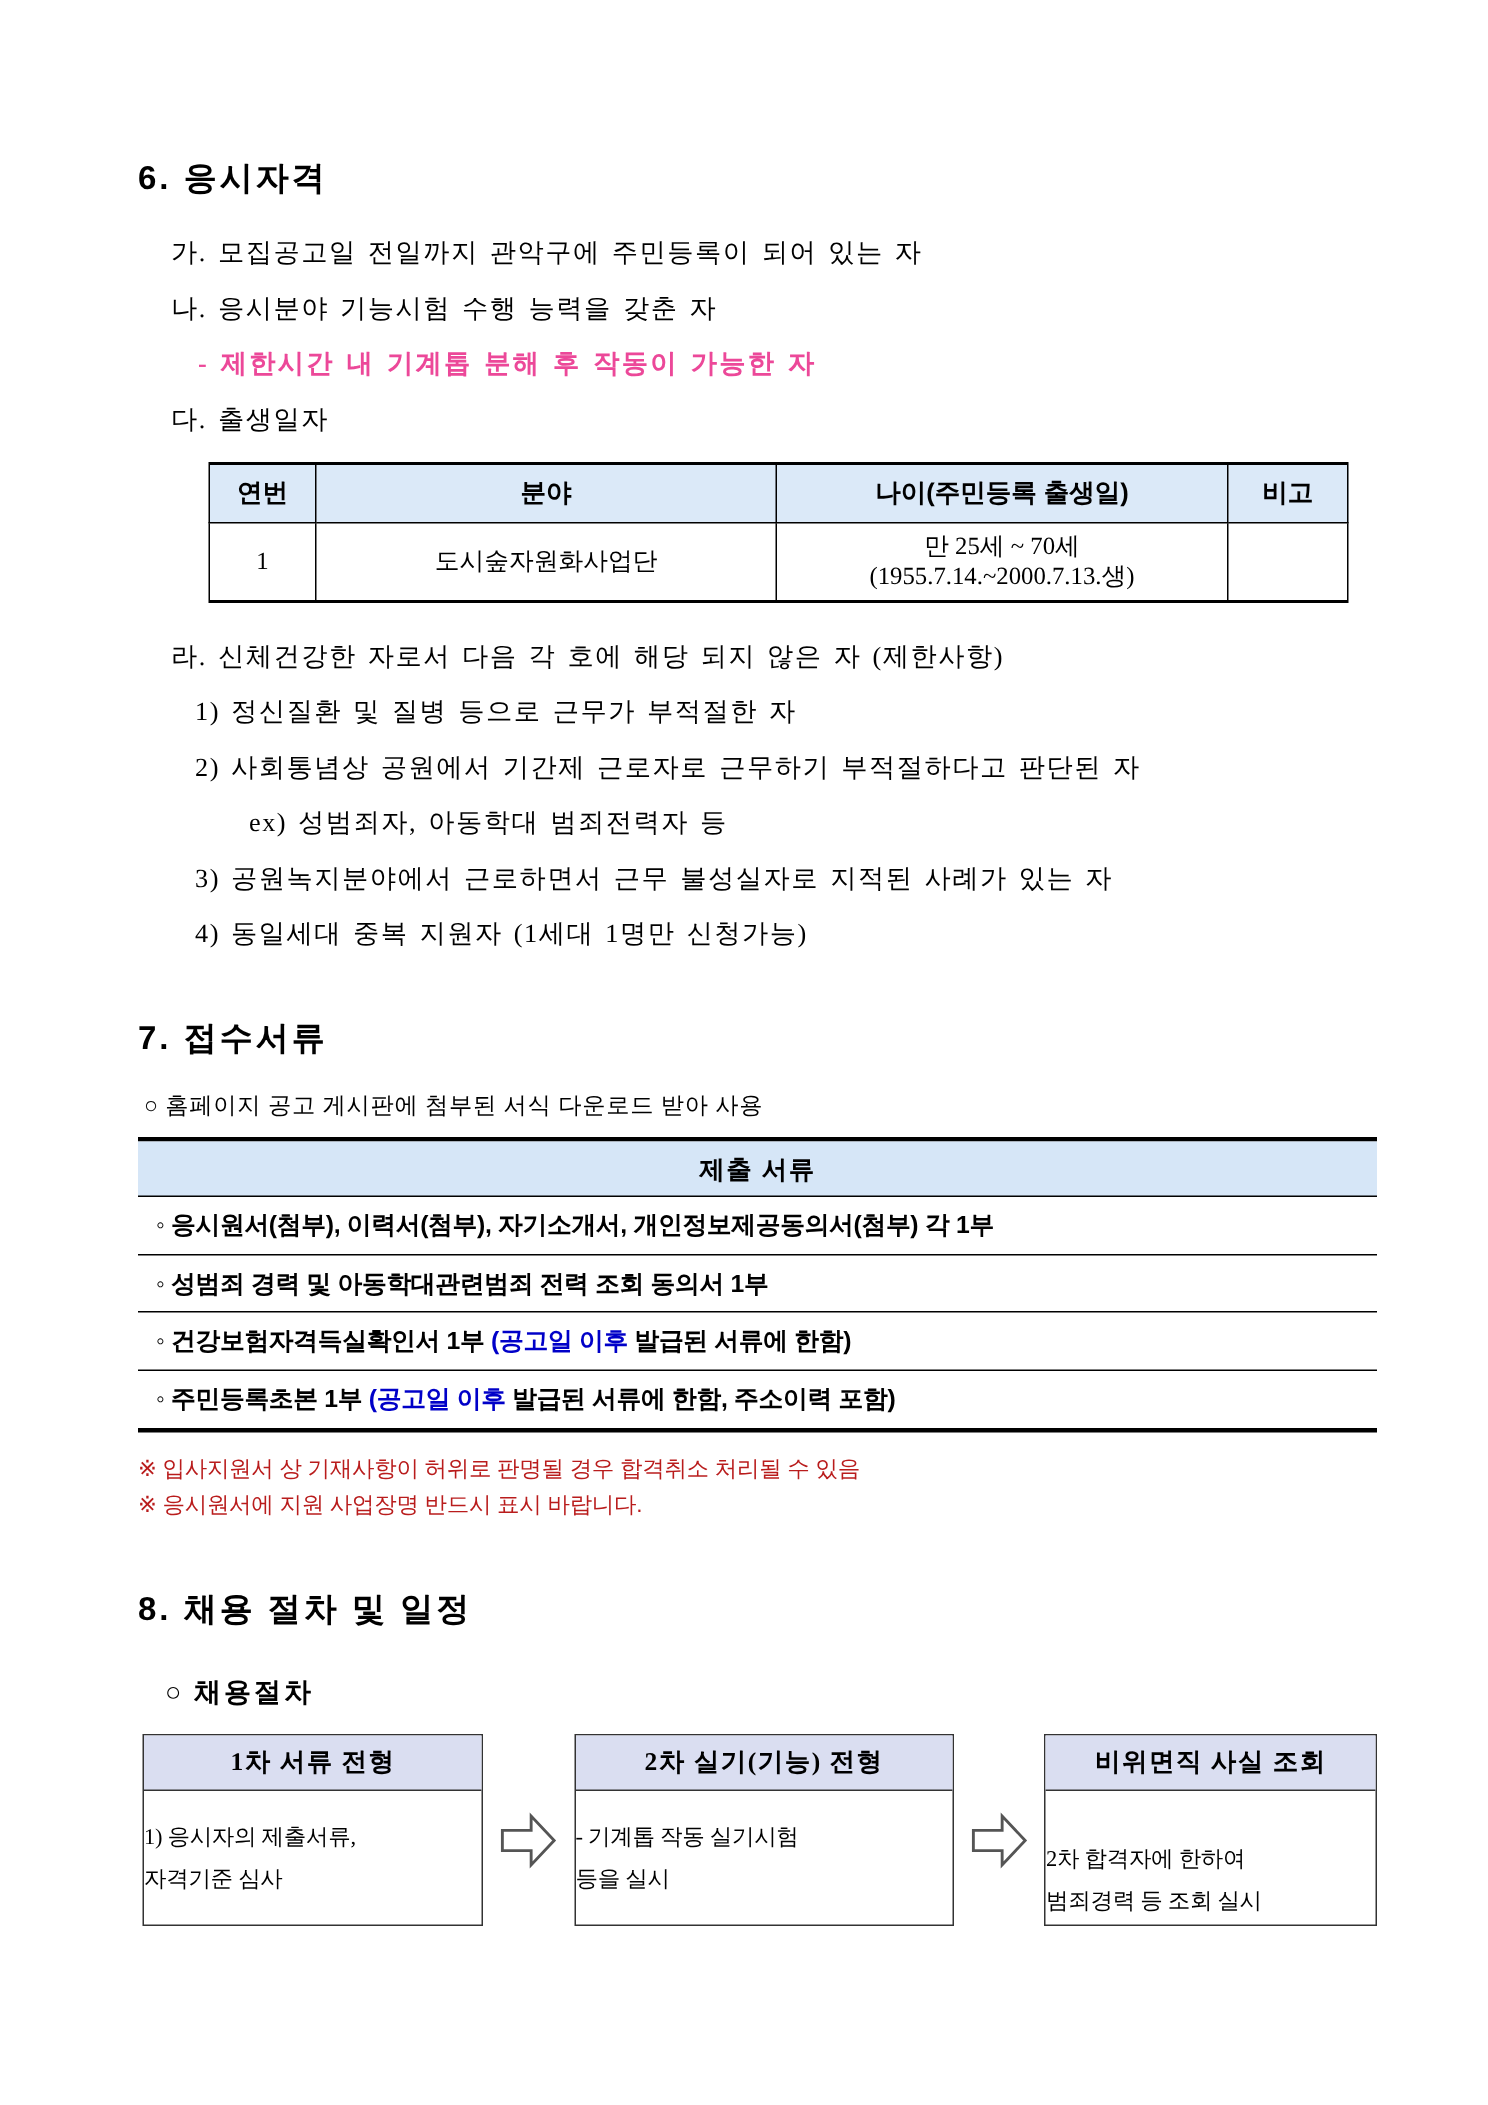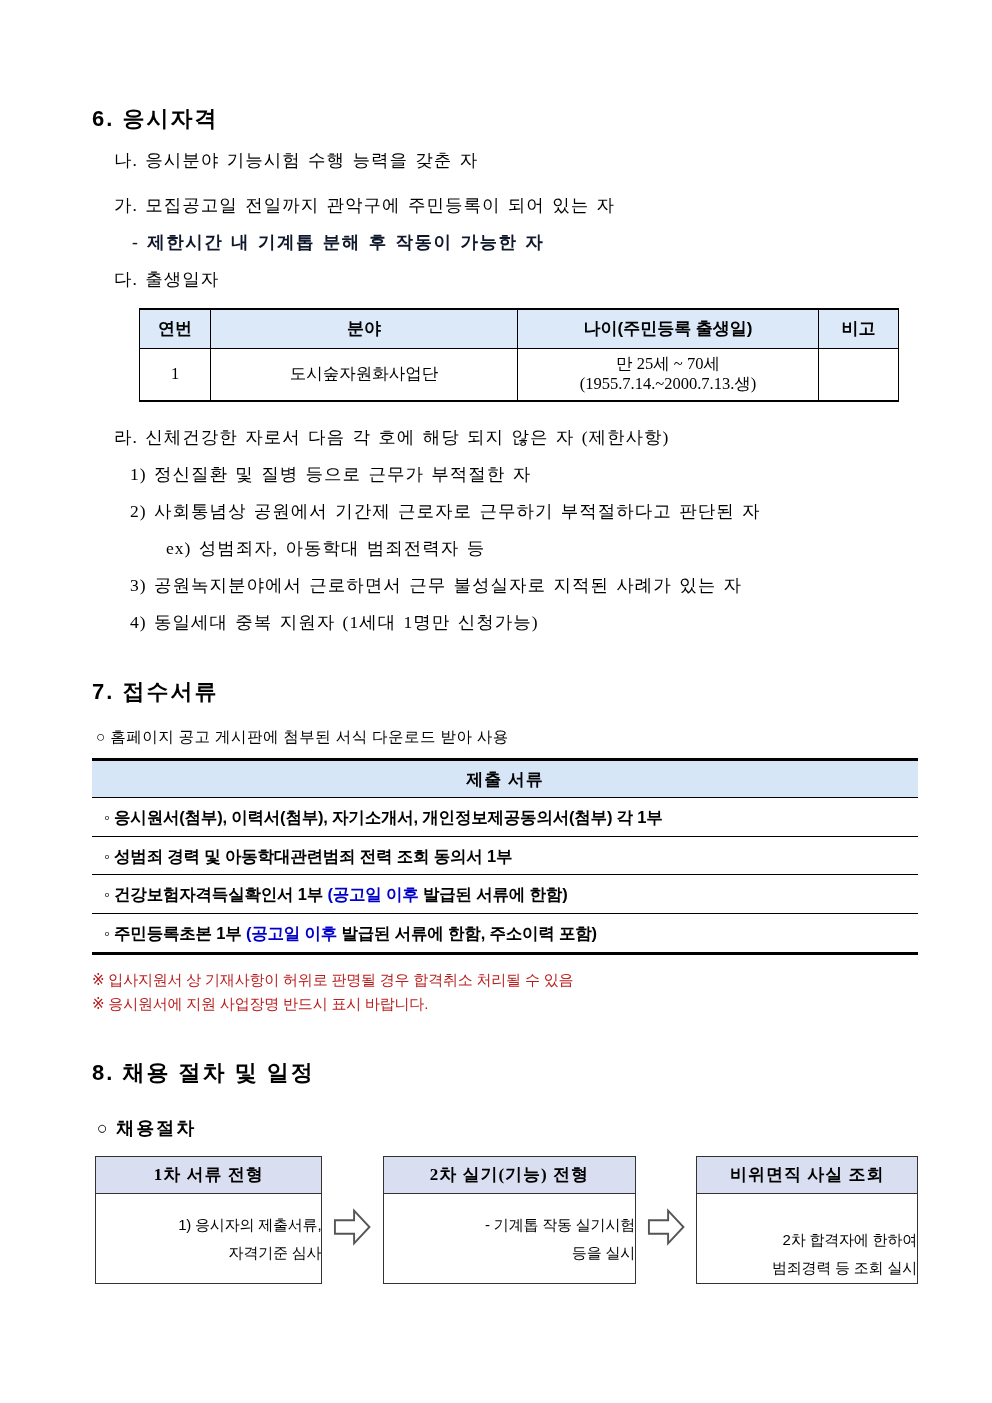--- a/index.html
+++ b/index.html
@@ -31,21 +31,21 @@
     letter-spacing:1px;
     line-height:21px;
     margin-top:16px;
     margin-left:22px;
     word-spacing:2px;
   }
   .line.first { margin-top:24px; }
   .sub { margin-left:38px; }
   .sub-ex { margin-left:74px; }
   .blue-strong {
-    color:#0f172a;
+    color:#ec4899;
     font-weight:bold;
     margin-left:40px;
     letter-spacing:1.5px;
   }
 
   
   .tbl1 {
     margin:18px 0 0 47px;
     width:759px;
     border-collapse:collapse;
@@ -113,21 +113,21 @@
     font-family:"Liberation Sans","DejaVu Sans",sans-serif;
     font-size:15px;
     line-height:24px;
     color:#b91c1c;
     letter-spacing:-0.2px;
   }
 
   
   .flow-subtitle {
     margin-top:28px;
-    margin-left:5px;
+    margin-left:18px;
     font-size:18px;
     font-weight:bold;
     letter-spacing:2px;
   }
   .flow {
     margin-top:16px;
     margin-left:3px;
     display:flex;
     align-items:stretch;
     height:128px;
@@ -146,44 +146,44 @@
     text-align:center;
     font-weight:bold;
     font-size:17px;
     letter-spacing:1px;
   }
   .flow-box .fb-body {
     flex:1;
     display:flex;
     flex-direction:column;
     justify-content:center;
-    text-align:right;
-    font-family:Liberation Sans, sans-serif;
+    text-align:left;
+    font-family:Liberation Serif, serif;
     font-size:15px;
     line-height:28px;
     letter-spacing:-0.2px;
   }
   .fb1 { width:237px; }
   .fb2 { width:264px; }
   .fb3 { width:231px;gap:31px; }
   .flow-arrow {
     align-self:center;
     margin:14px 11px 0 11px;
   }
 </style>
 </head>
 <body>
 
 <div class="doc">
   <div class="content">
 
     <div class="sec-title">6. 응시자격</div>
 
+    <div class="line first">가. 모집공고일 전일까지 관악구에 주민등록이 되어 있는 자</div>
     <div class="line">나. 응시분야 기능시험 수행 능력을 갖춘 자</div>
-    <div class="line first">가. 모집공고일 전일까지 관악구에 주민등록이 되어 있는 자</div>
     <div class="line blue-strong">- 제한시간 내 기계톱 분해 후 작동이 가능한 자</div>
     <div class="line">다. 출생일자</div>
 
     <table class="tbl1">
       <tbody>
           <tr class="hdr">
         <td class="c1">연번</td>
         <td class="c2">분야</td>
         <td class="c3">나이(주민등록 출생일)</td>
         <td class="c4">비고</td>

